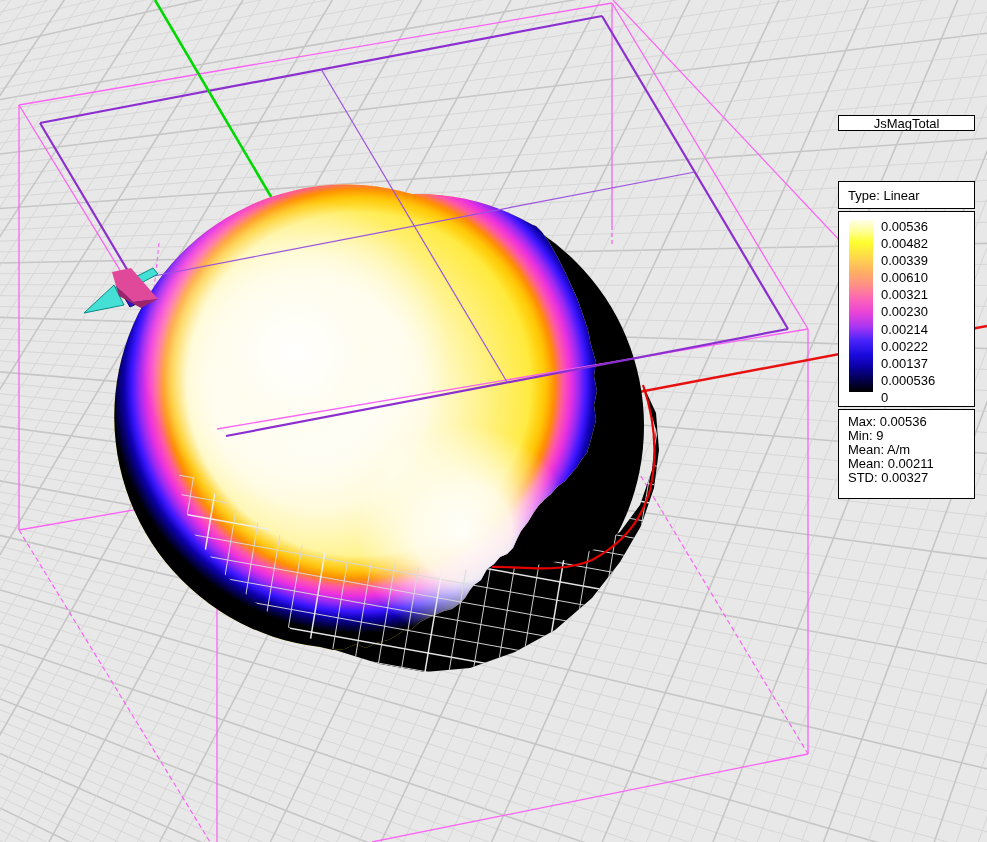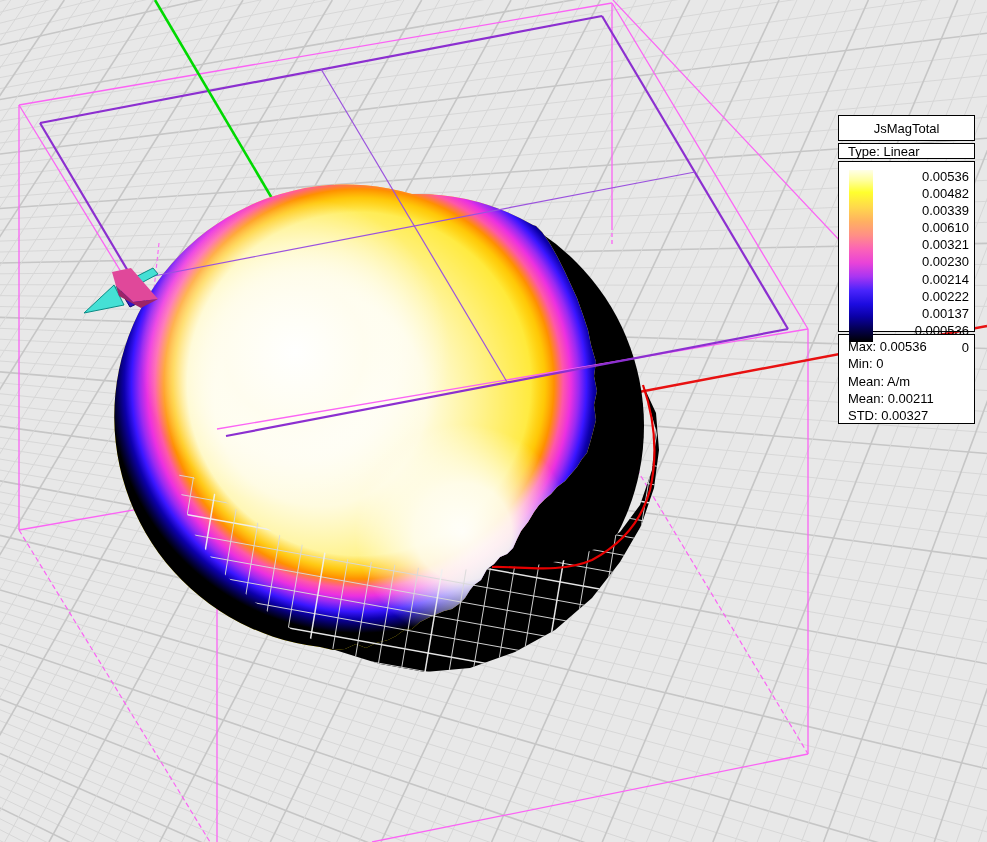--- a/index.html
+++ b/index.html
@@ -3,31 +3,31 @@
 <meta charset="utf-8">
 <style>
   html,body{margin:0;padding:0;background:#888;}
   #stage{position:relative;width:987px;height:842px;overflow:hidden;
          font-family:"Liberation Sans", sans-serif;background:#e8e8e8;}
   #scene{position:absolute;left:0;top:0;}
   .legend{position:absolute;left:838px;top:115px;width:137px;
           display:flex;flex-direction:column;gap:2px;}
   .lg-box{background:#ffffff;border:1px solid #000;box-sizing:border-box;
           color:#000;font-size:13px;line-height:15px;}
-  .lg-title{height:26px;display:flex;align-items:center;justify-content:center;}
-  .lg-type{height:16px;display:flex;align-items:center;padding-left:9px;}
-  .lg-scale{height:171px;position:relative;text-align:right;}
+  .lg-title{height:16px;display:flex;align-items:center;justify-content:center;}
+  .lg-type{height:28px;display:flex;align-items:center;padding-left:9px;margin-top:48px;}
+  .lg-scale{height:196px;position:relative;}
   .bar{position:absolute;left:10px;top:8px;width:24px;height:172px;}
   .ticks{position:absolute;left:42px;top:8px;height:172px;width:88px;
          display:flex;flex-direction:column;justify-content:space-between;
          margin-top:0;}
   .tick{height:13px;line-height:13px;margin-top:-6px;margin-bottom:-6px;
         transform:translateY(6px);}
   .lg-stats{height:90px;padding:5px 0 0 9px;display:flex;
-            flex-direction:column;justify-content:space-between;gap:0;}
+            flex-direction:column;justify-content:flex-start;gap:0;}
   .stat-line{height:14px;line-height:14px;}
 </style>
 </head>
 <body>
 
 <div id="stage">
   <svg id="scene" width="987" height="842">
       <defs>
         <radialGradient id="ring" gradientUnits="userSpaceOnUse" cx="359" cy="384" r="260">
           <stop offset="0.66" stop-color="#ffc200" stop-opacity="0"></stop>
@@ -417,19 +417,19 @@
           <div class="tick">0.00230</div>
           <div class="tick">0.00214</div>
           <div class="tick">0.00222</div>
           <div class="tick">0.00137</div>
           <div class="tick">0.000536</div>
           <div class="tick">0</div>
         </div>
     </div>
     <div class="lg-box lg-stats">
         <div class="stat-line">Max: 0.00536</div>
-        <div class="stat-line">Min: 0</div>
+        <div class="stat-line">Min: 9</div>
         <div class="stat-line">Mean: A/m</div>
         <div class="stat-line">Mean: 0.00211</div>
         <div class="stat-line">STD: 0.00327</div>
       </div>
   </div>
 </div>
 
 </body></html>

